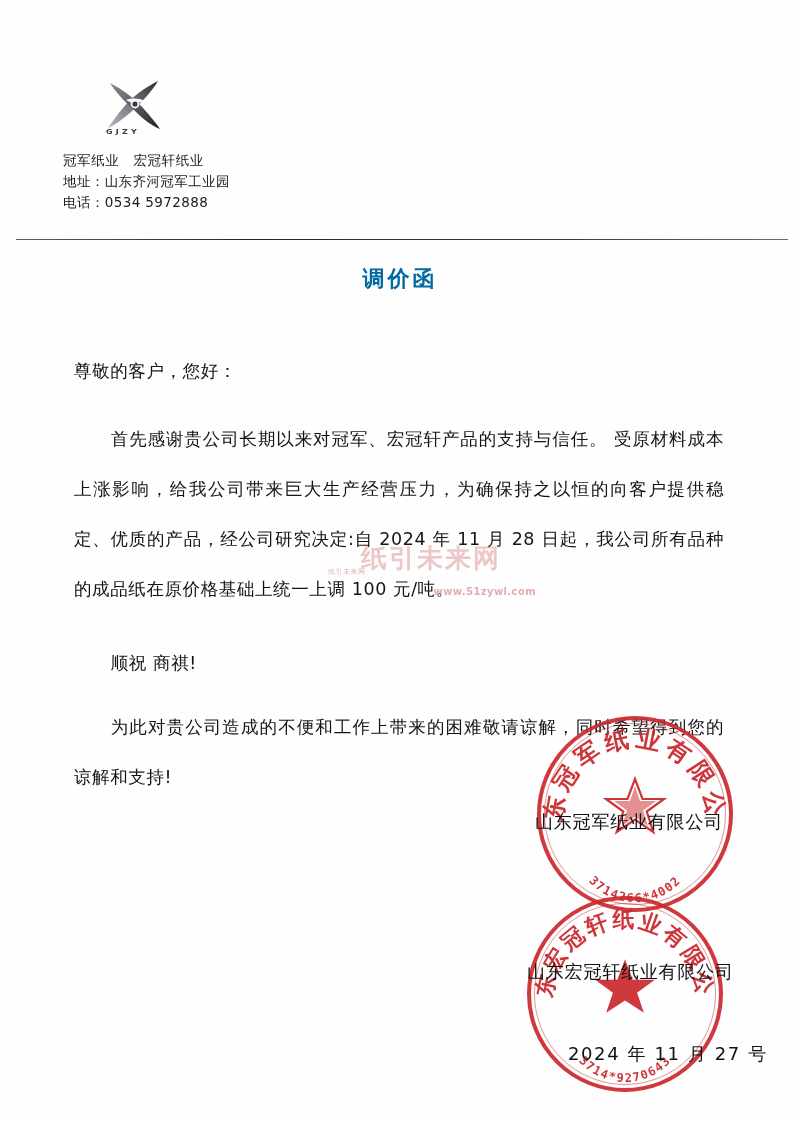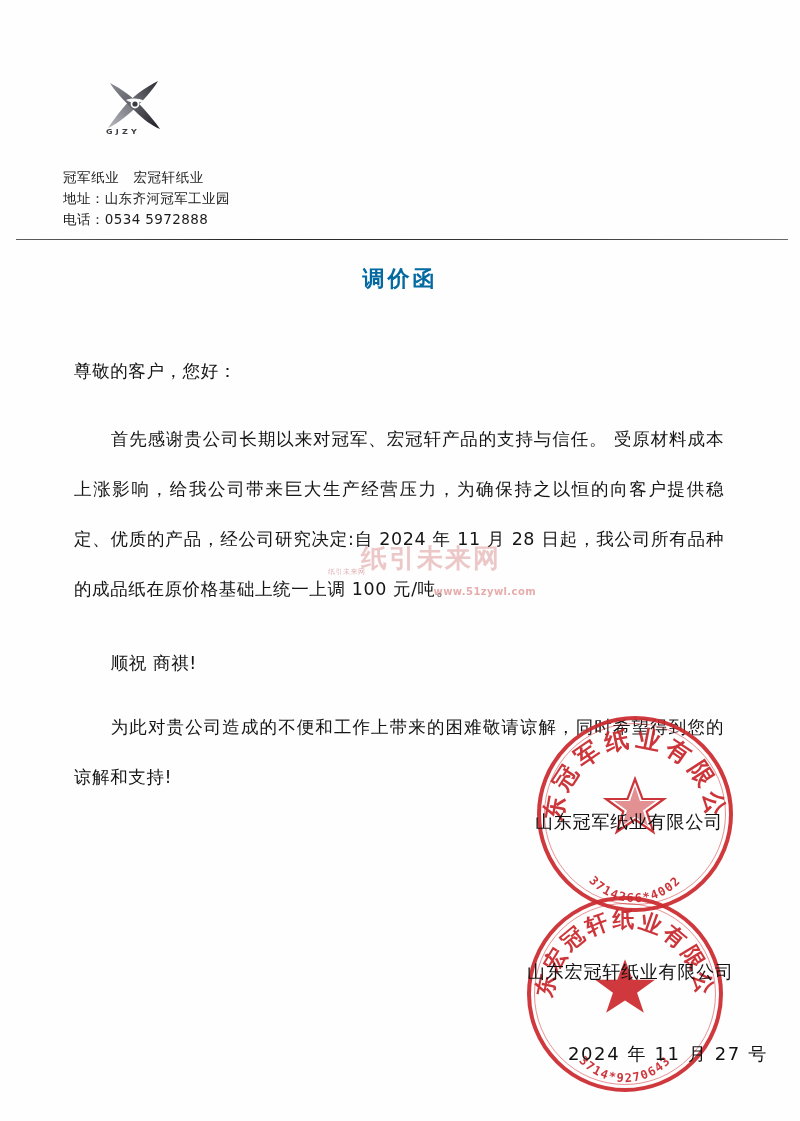--- a/index.html
+++ b/index.html
@@ -58,21 +58,21 @@
     left: 63px;
     top: 150px;
     line-height: 21px;
   }
   .company-lines .cl {
     font-size: 13.5px;
     color: #1b1b1b;
     letter-spacing: 0.4px;
     white-space: nowrap;
   }
-  .company-lines .cl-name { letter-spacing: 0.6px; margin-top: 17px; }
+  .company-lines .cl-name { letter-spacing: 0.6px; }
   .cl-name .gap { display: inline-block; width: 14px; }
 
   .rule {
     position: absolute;
     left: 16px;
     top: 239px;
     width: 772px;
     height: 1px;
     background: linear-gradient(to right, #5e5e5e 0%, #262626 30%, #3a3a3a 70%, #6a6a6a 100%);
   }

